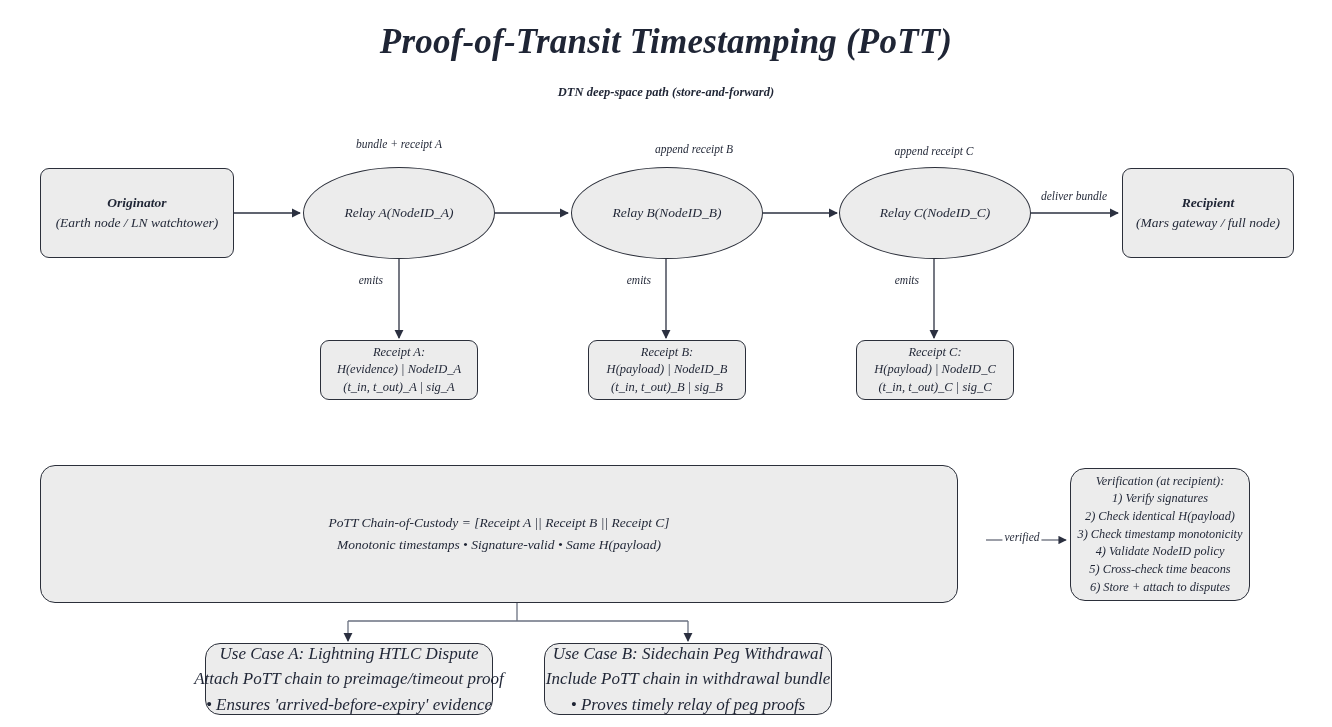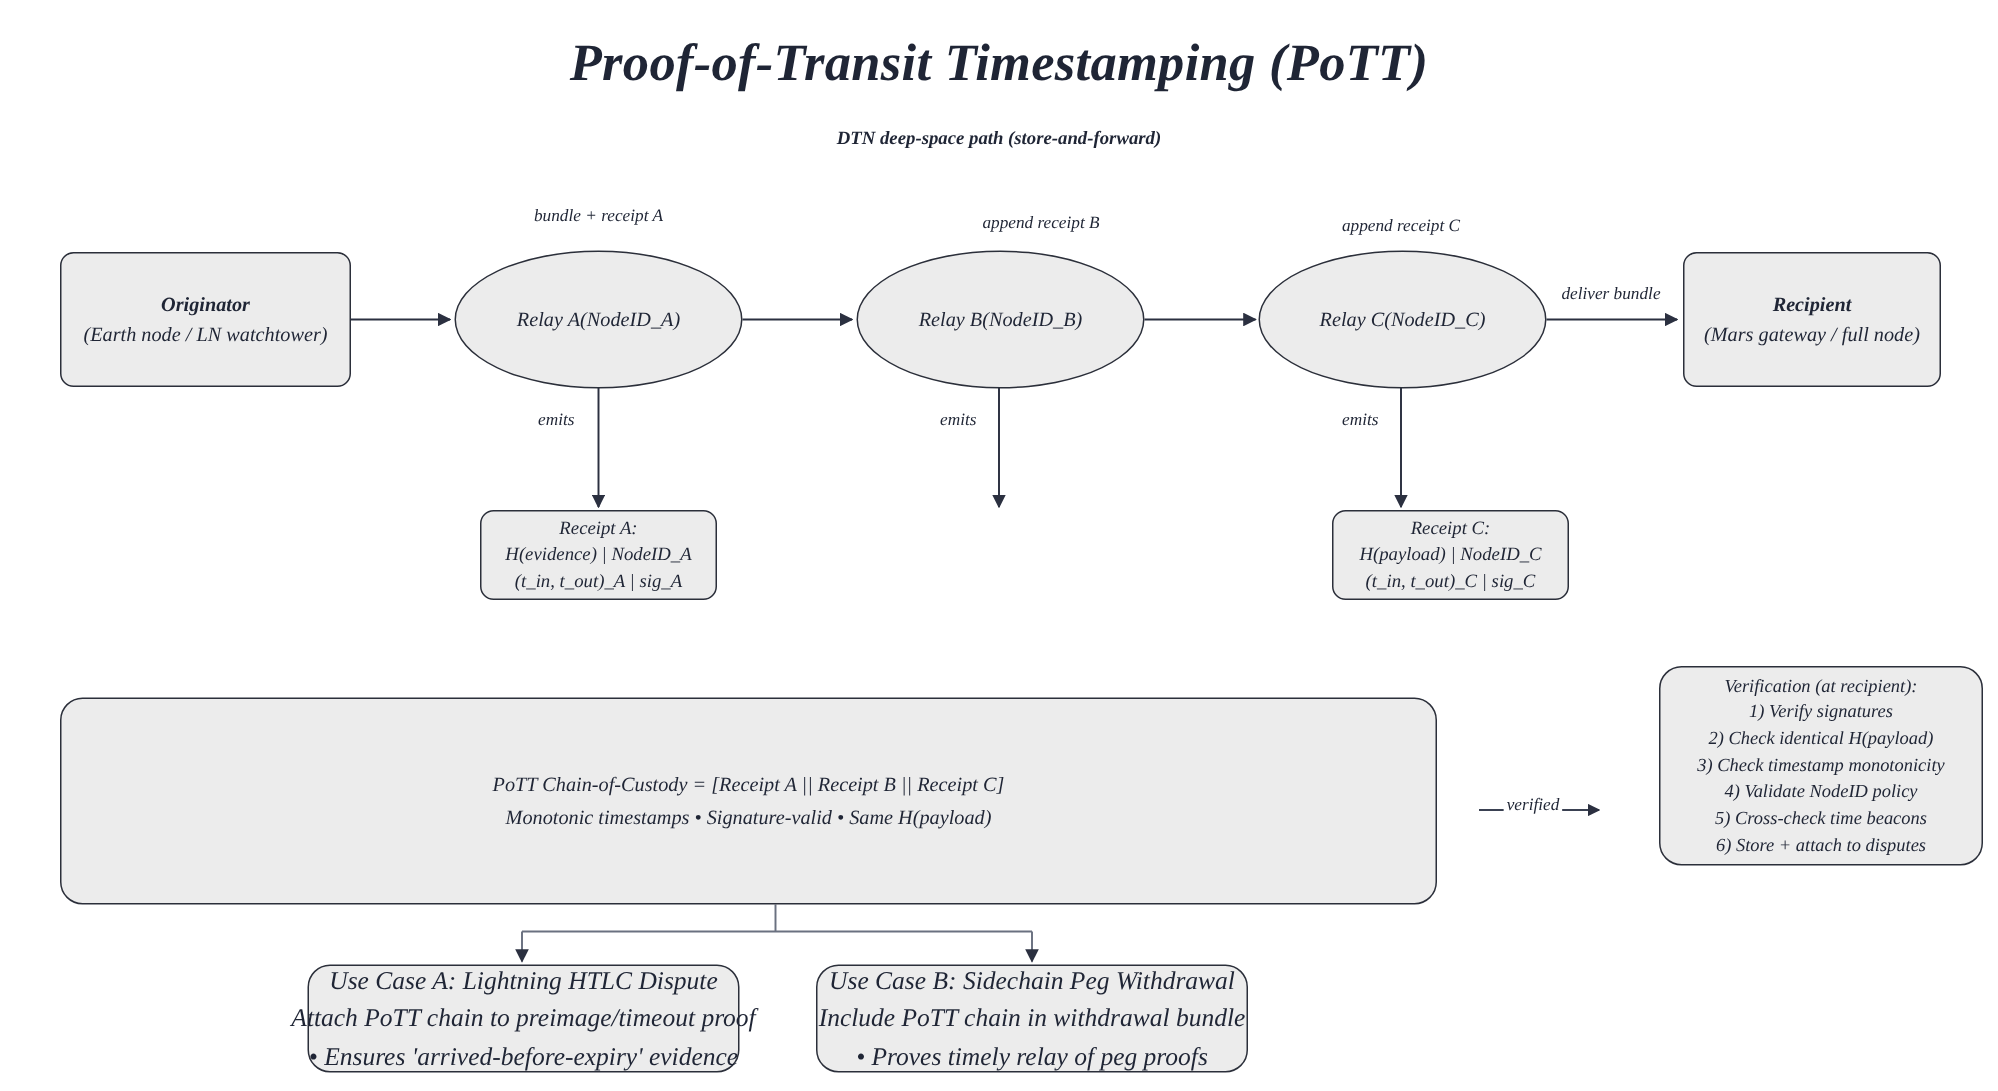--- a/index.html
+++ b/index.html
@@ -191,33 +191,38 @@
     <span class="line bold">Recipient</span>
     <span class="line">(Mars gateway / full node)</span>
   </div>
 
   <div class="node rounded-sm receipt" style="left:320px; top:340px; width:158px; height:60px;">
     <span class="line">Receipt A:</span>
     <span class="line">H(evidence) | NodeID_A</span>
     <span class="line">(t_in, t_out)_A | sig_A</span>
   </div>
 
-
-  <div class="node rounded-sm receipt" style="left:856px; top:340px; width:158px; height:60px;margin-left:32px;">
+  <div class="node rounded-sm receipt" style="left:588px; top:340px; width:158px; height:60px;">
+    <span class="line">Receipt B:</span>
+    <span class="line">H(payload) | NodeID_B</span>
+    <span class="line">(t_in, t_out)_B | sig_B</span>
+  </div>
+
+  <div class="node rounded-sm receipt" style="left:856px; top:340px; width:158px; height:60px;">
     <span class="line">Receipt C:</span>
     <span class="line">H(payload) | NodeID_C</span>
     <span class="line">(t_in, t_out)_C | sig_C</span>
   </div>
 
   <div class="node rounded-lg chain" style="left:40px; top:465px; width:918px; height:138px;">
     <span class="line">PoTT Chain-of-Custody = [Receipt A || Receipt B || Receipt C]</span>
     <span class="line">Monotonic timestamps • Signature-valid • Same H(payload)</span>
   </div>
 
-  <div class="node rounded-lg verify" style="left:1070px; top:444px; width:216px; height:133px;margin-left:36px;">
+  <div class="node rounded-lg verify" style="left:1070px; top:468px; width:180px; height:133px;">
     <span class="line">Verification (at recipient):</span>
     <span class="line">1) Verify signatures</span>
     <span class="line">2) Check identical H(payload)</span>
     <span class="line">3) Check timestamp monotonicity</span>
     <span class="line">4) Validate NodeID policy</span>
     <span class="line">5) Cross-check time beacons</span>
     <span class="line">6) Store + attach to disputes</span>
   </div>
 
   <div class="node rounded-lg usecase" style="left:205px; top:643px; width:288px; height:72px;">

